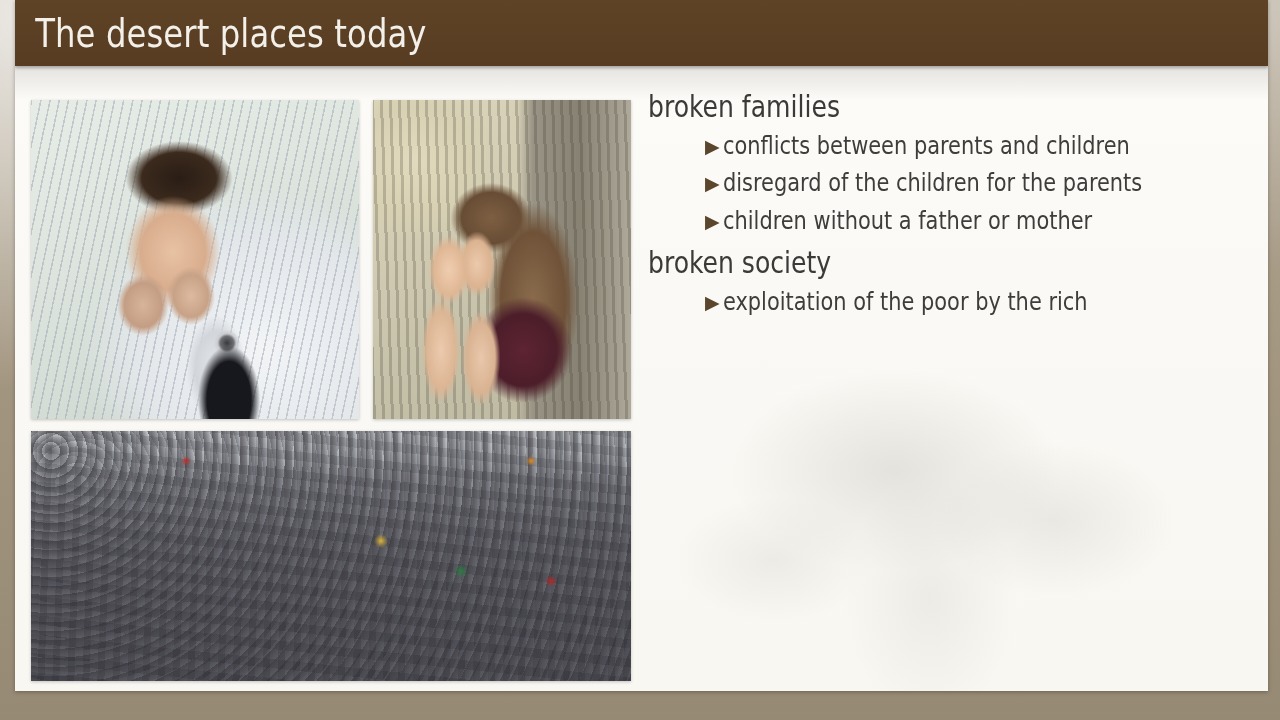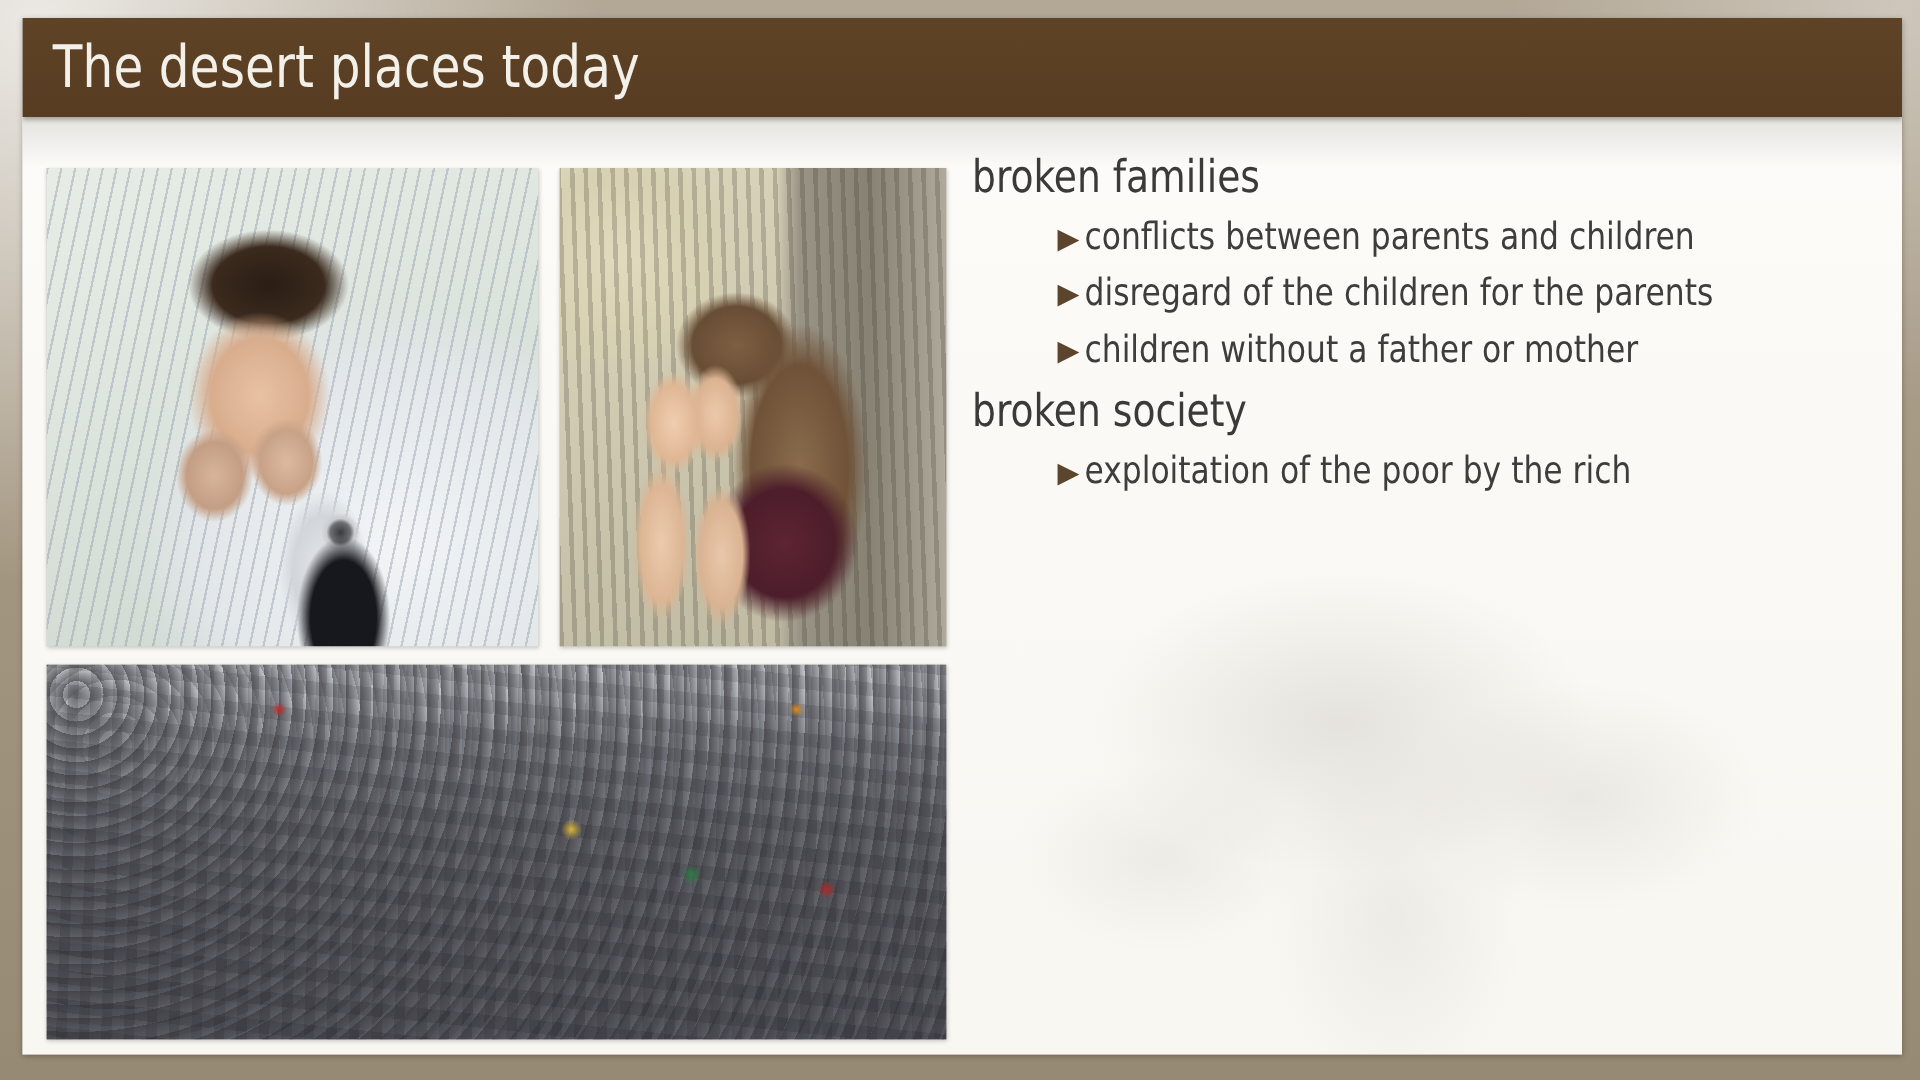--- a/index.html
+++ b/index.html
@@ -25,21 +25,21 @@
     position:absolute; left:0; top:0; width:1280px; height:720px;
     background:
       radial-gradient(circle at 2% 2%, rgba(255,255,255,0.75) 0%, rgba(255,255,255,0.0) 26%),
       radial-gradient(circle at 99% 1%, rgba(255,255,255,0.35) 0%, rgba(255,255,255,0.0) 18%);
     pointer-events:none;
   }
 
   
   #slide-canvas {
     position:absolute;
-    left:15px; top:12px;
+    left:15px; top:0;
     width:1253px; height:691px;
     background:#fbfaf7;
     box-shadow:0 1px 4px rgba(0,0,0,0.30);
     overflow:hidden;
   }
 
   
   #bg-watermark {
     position:absolute;
     left:0; top:0; right:0; bottom:0;

